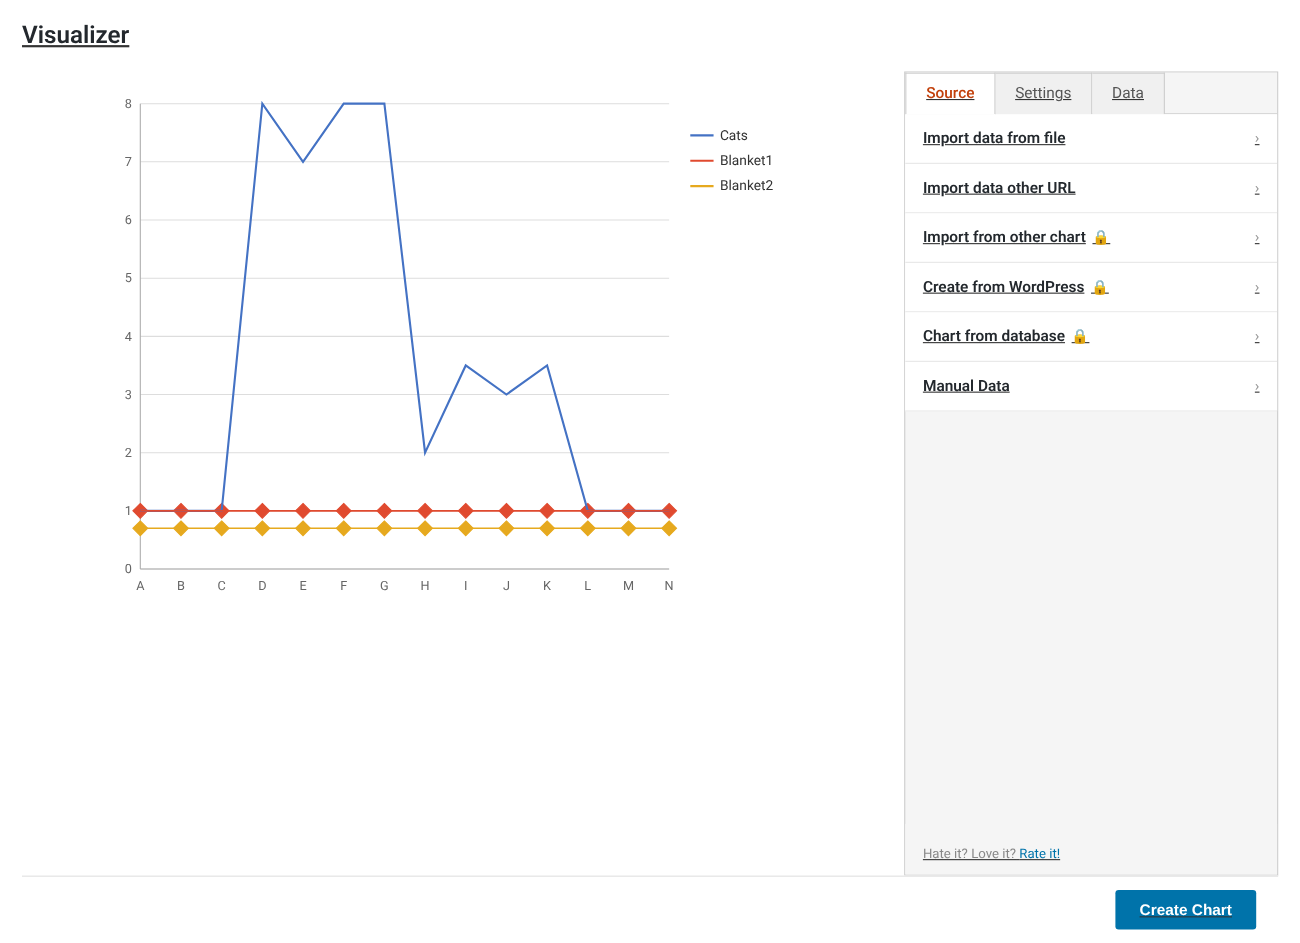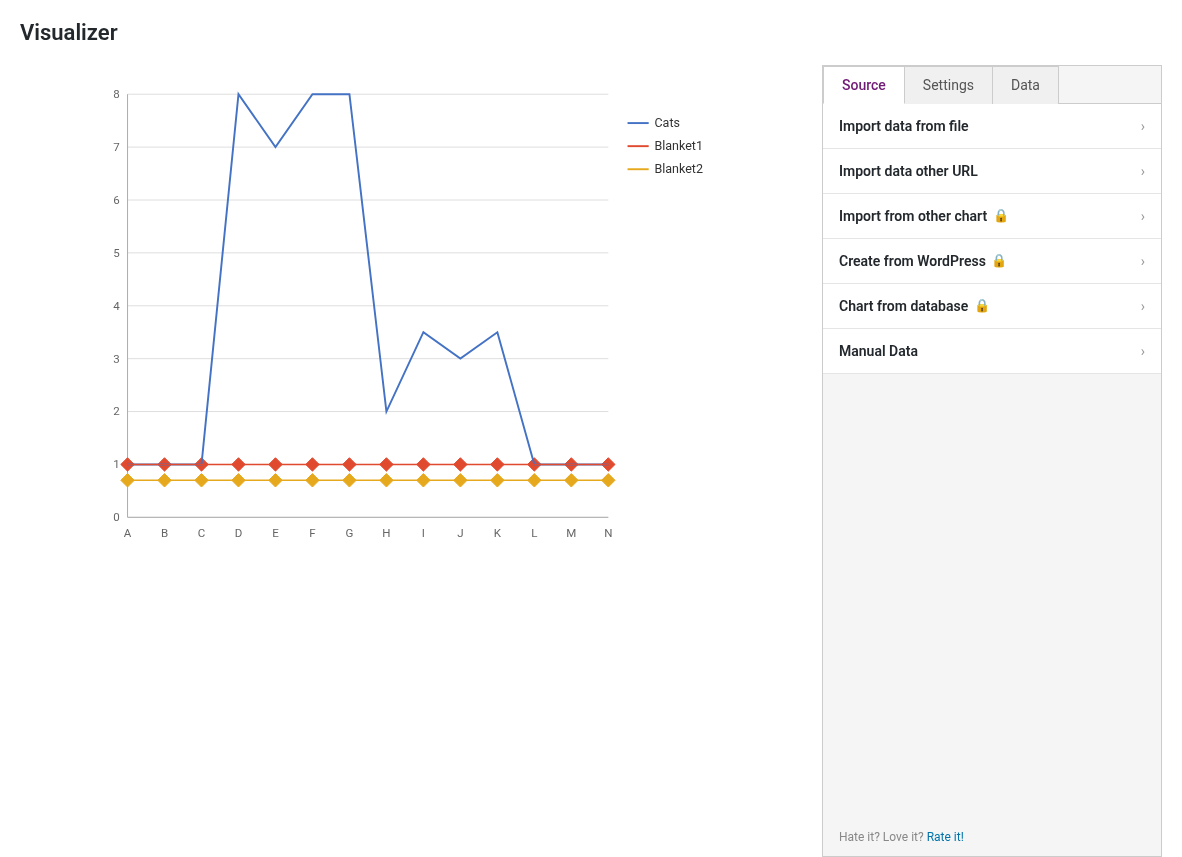--- a/index.html
+++ b/index.html
@@ -7,20 +7,21 @@
       font-family: -apple-system, BlinkMacSystemFont, "Segoe UI", Roboto, sans-serif;
       background: #fff;
       color: #333;
       font-size: 14px;
     }
     .page-wrapper {
       display: flex;
       flex-direction: column;
       min-height: 857px;
       padding: 20px 20px 0 20px;
+      text-decoration: underline;
     }
     .page-title {
       font-size: 22px;
       font-weight: 600;
       color: #23282d;
       margin-bottom: 20px;
     }
     .main-content {
       display: flex;
       flex: 1;
@@ -56,21 +57,21 @@
       cursor: pointer;
       font-size: 14px;
       color: #555;
       background: #f0f0f0;
       border: 1px solid #ccc;
       border-bottom: none;
       margin-bottom: -1px;
     }
     .tab.active {
       background: #fff;
-      color: #701a75;
+      color: #c2410c;
       font-weight: 500;
       border-bottom: 1px solid #fff;
       z-index: 1;
     }
     .tab:not(:first-child) {
       border-left: none;
       text-align: center;
     }
     
     .menu-list {
@@ -283,13 +284,16 @@
 
       <div class="panel-footer">
         <div>
           <span>Hate it? Love it?</span>
           <a href="#">Rate it!</a>
         </div>
       </div>
     </div>
   </div>
 
+  <div class="bottom-bar">
+    <button class="create-chart-btn">Create Chart</button>
+  </div>
 </div>
 
 </body></html>

